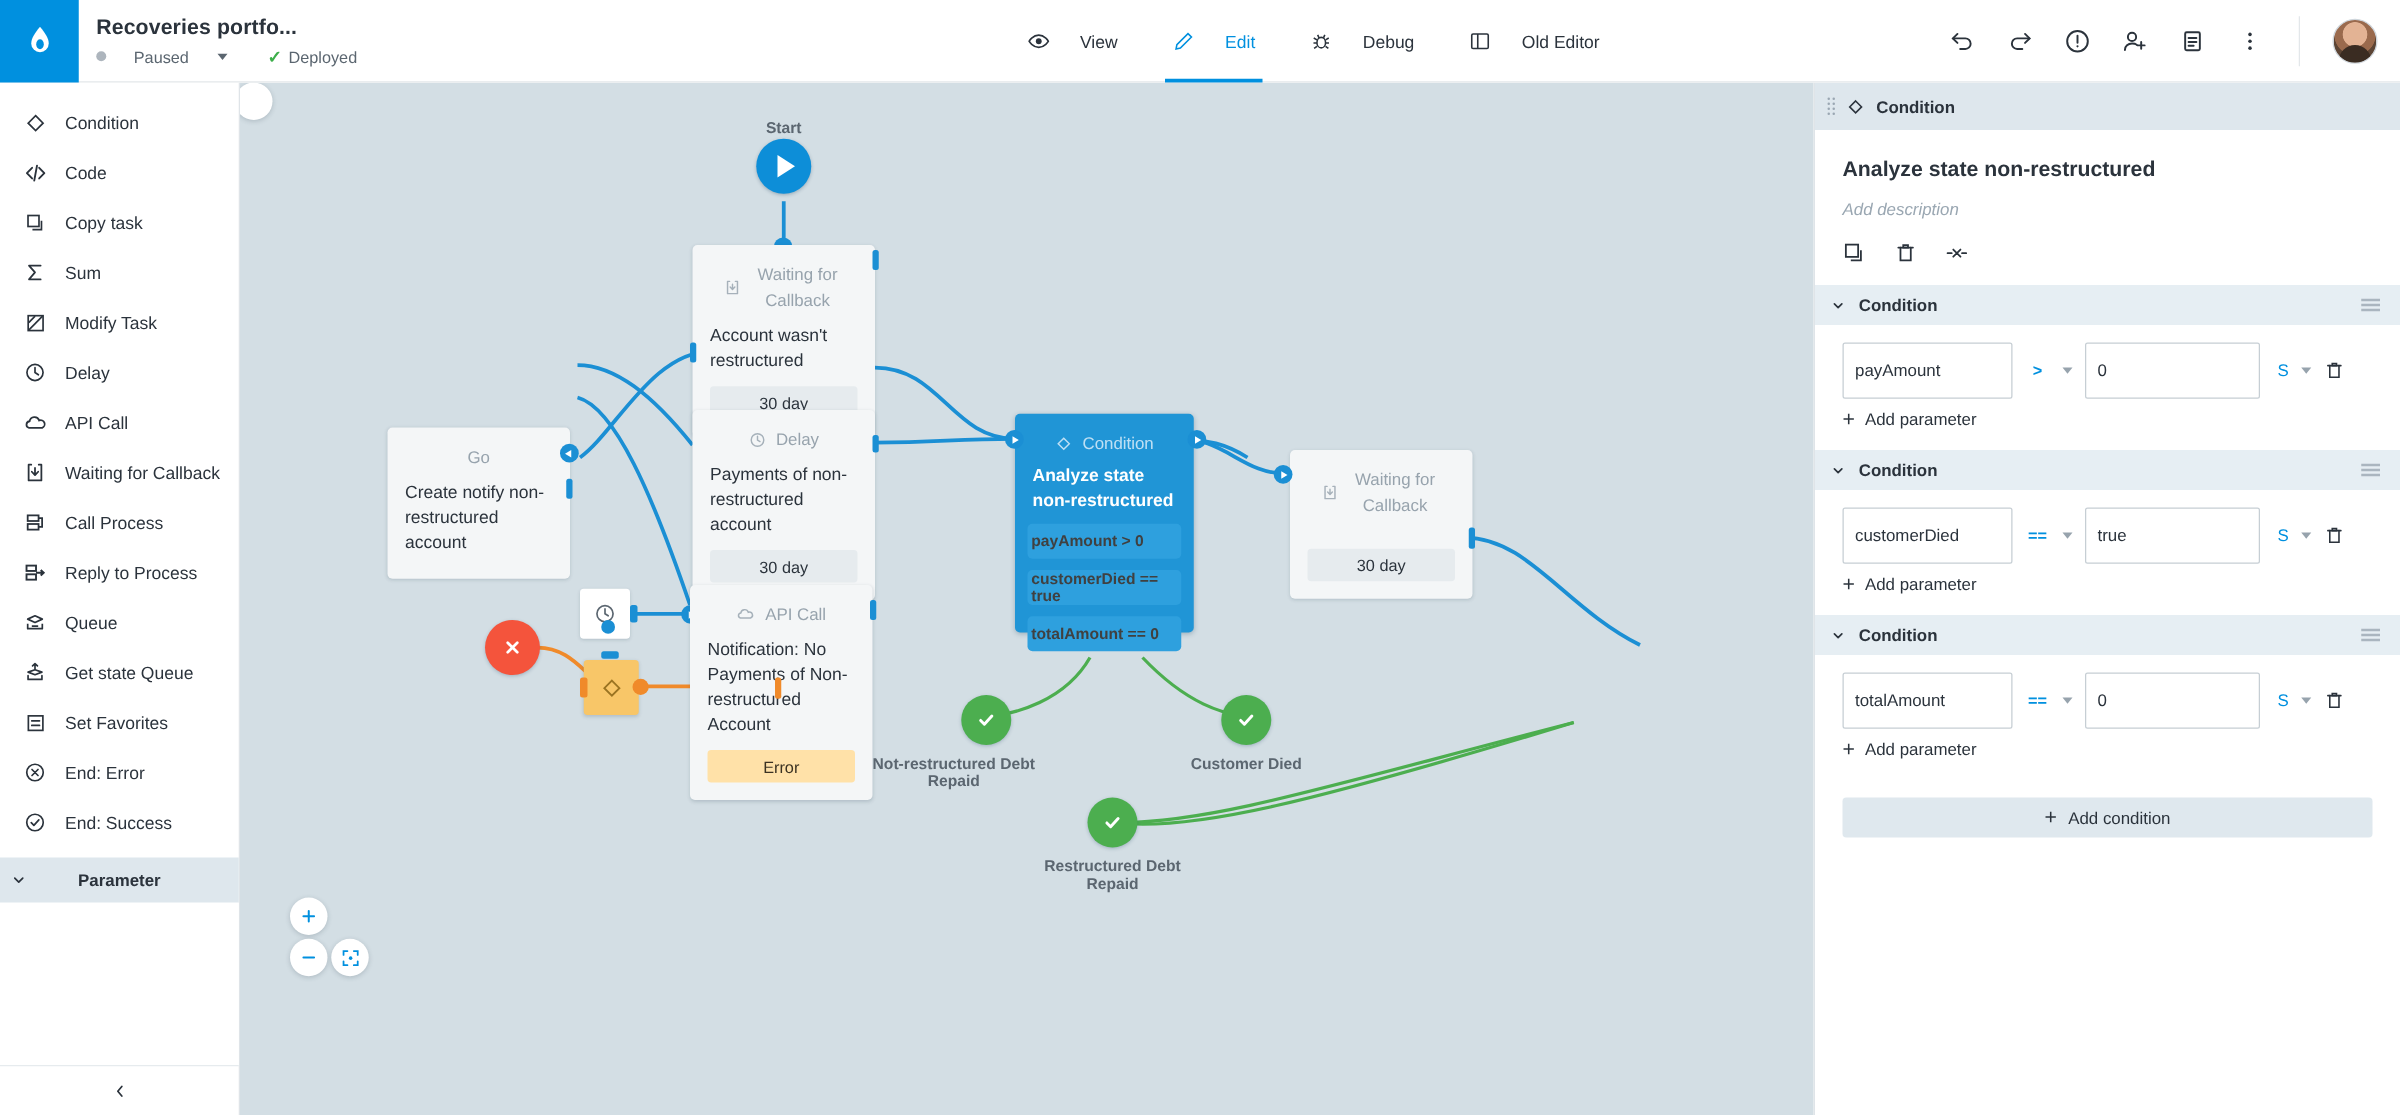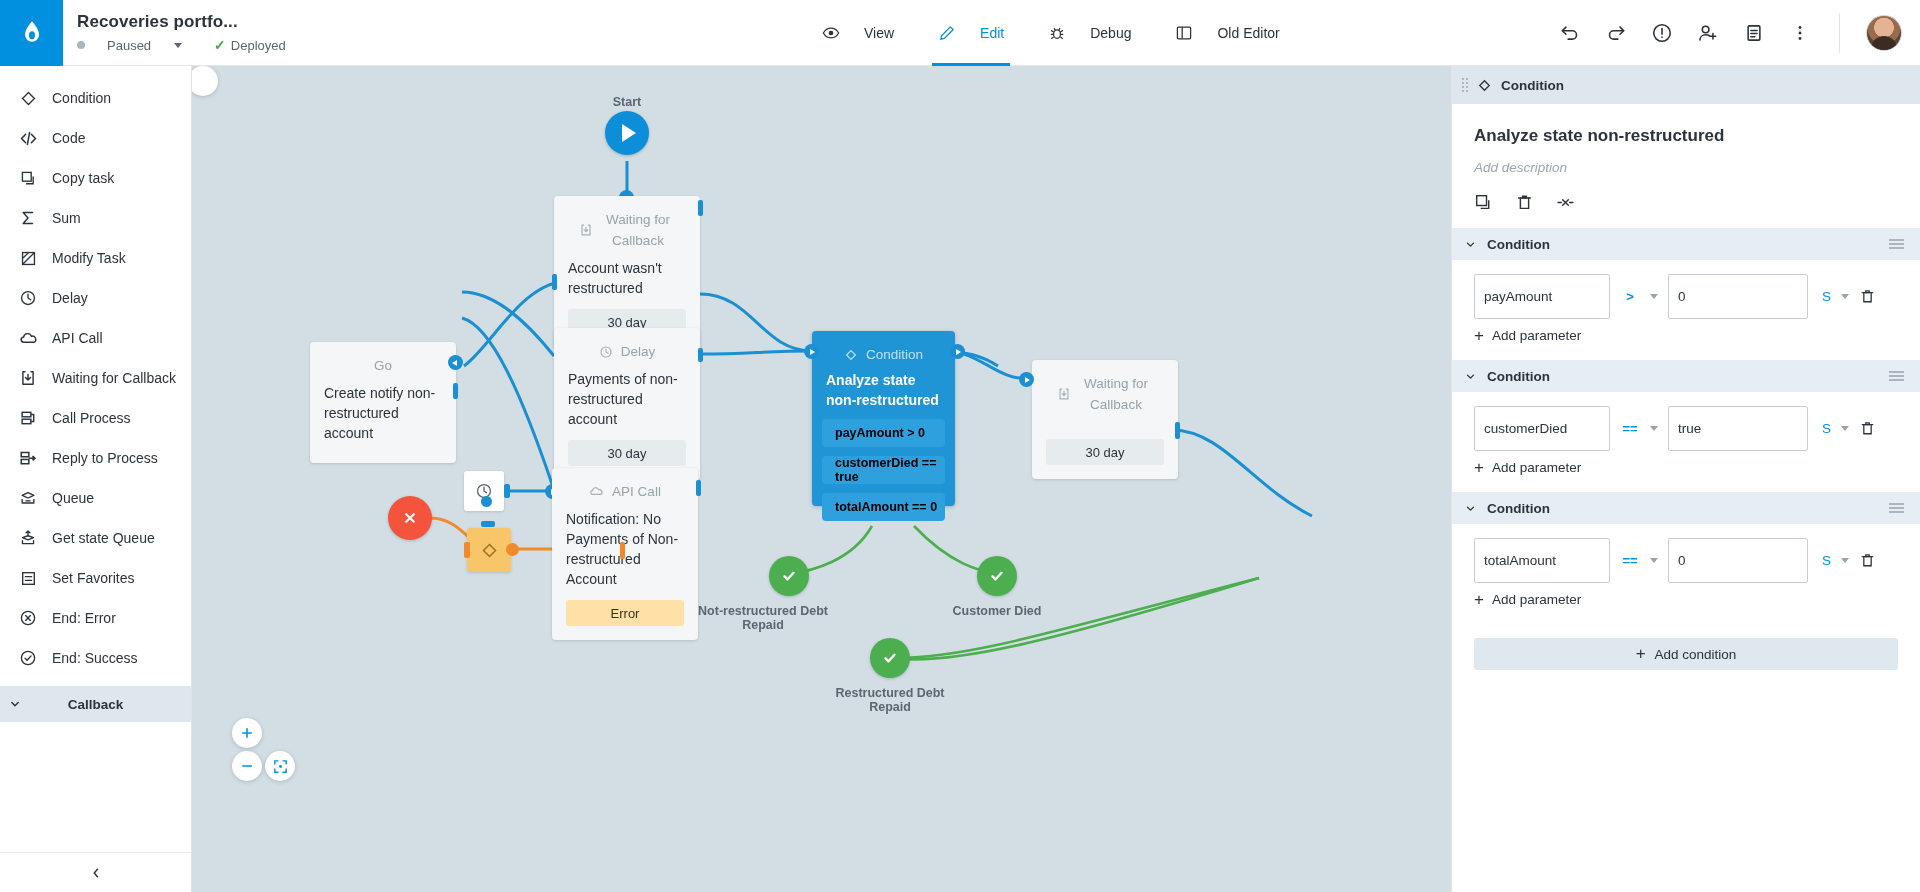--- a/index.html
+++ b/index.html
@@ -101,21 +101,21 @@
   .node-chip.error { background: #ffe1a8; color: #3b3222; }
 
   .node.cond {
     background: #2095d6; box-shadow: 0 1px 4px rgba(30,70,95,.3);
   }
   .node.cond .node-head { color: #bfe0f4; }
   .node.cond .node-head .nh-ico { color: #bfe0f4; }
   .node.cond .node-title { color: #ffffff; font-weight: bold; }
   .cond-branch {
     margin: 9px 10px 0; background: #2ea0de; border-radius: 4px; height: 28px;
-    display: flex; align-items: center; padding-left: 13px; color: #000000; font-size: 12.5px; font-weight: bold;
+    display: flex; align-items: center; padding-left: 3px; color: #404040; font-size: 12.5px; font-weight: bold;
   }
 
   .start-label { position: absolute; font-size: 12.5px; font-weight: bold; color: #5b6670; text-align: center; }
   .start-circle {
     position: absolute; width: 44px; height: 44px; border-radius: 50%; background: #0d8ed8;
     display: flex; align-items: center; justify-content: center; box-shadow: 0 1px 3px rgba(20,60,90,.3);
   }
   .play-tri { width: 0; height: 0; border-left: 14px solid #fff; border-top: 9px solid transparent; border-bottom: 9px solid transparent; margin-left: 4px; }
 
   .end-circle {
@@ -450,21 +450,21 @@
         <span class="sb-label">End: Success</span>
       </div>
     </div>
 
     <div class="favorites-header">
       <span class="fav-chevron">
         <svg width="14" height="14" viewBox="0 0 24 24" fill="none" stroke="#2b333c" stroke-width="2.3" stroke-linecap="round" stroke-linejoin="round">
             <path d="m6.5 9.5 5.5 5.5 5.5-5.5"></path>
           </svg>
       </span>
-      <span class="fav-title">Callback</span>
+      <span class="fav-title">Parameter</span>
     </div>
     <div class="favorites-body"></div>
     <div class="sidebar-footer">
       <svg width="14" height="14" viewBox="0 0 24 24" fill="none" stroke="#2b333c" stroke-width="2.4" stroke-linecap="round" stroke-linejoin="round">
           <path d="M14.5 5.5 9 12l5.5 6.5"></path>
         </svg>
     </div>
   </div>
 
   <div class="canvas">

